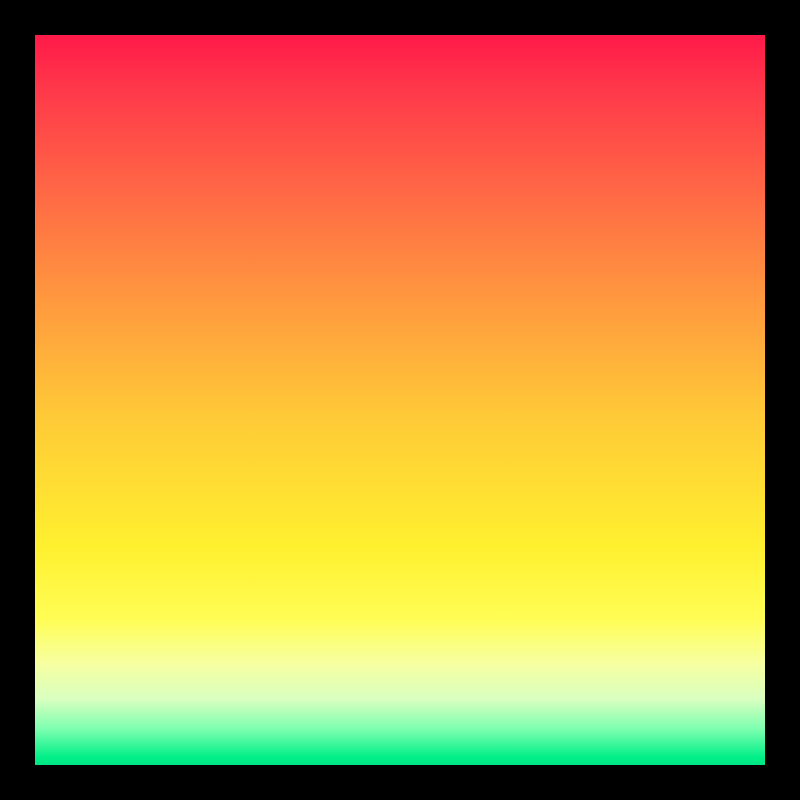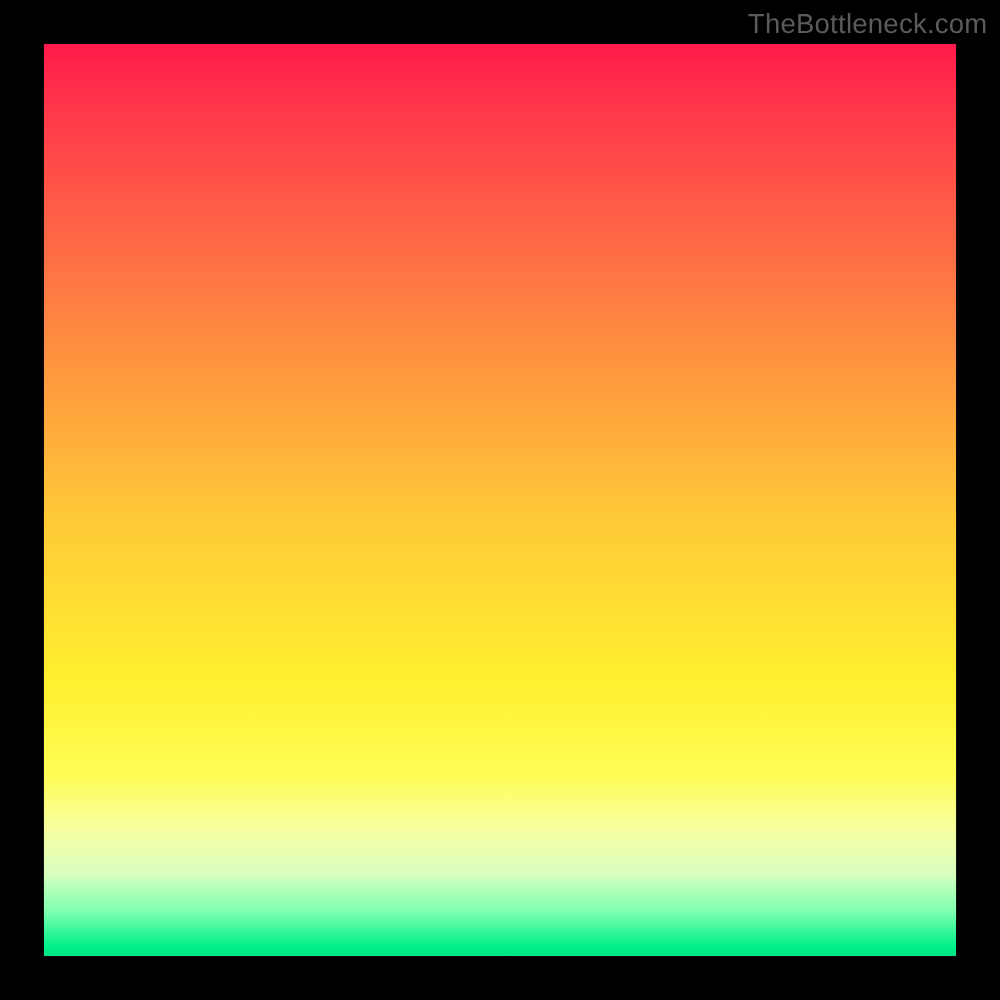--- a/index.html
+++ b/index.html
@@ -55,21 +55,20 @@
     letter-spacing: 0.2px;
     user-select: none;
   }
   svg { display: block; }
 </style>
 </head>
 <body>
 
 <div class="frame">
 
-  <div class="watermark">TheBottleneck.com</div>
 
   <div class="plot">
     <div class="bg-gradient"></div>
 
     <svg id="chart-svg" width="730" height="730" viewBox="0 0 730 730">
       <g id="curves">
           <path d="M 45 0 C 47.5 16.333333333333332, 55 67.33333333333333, 60 98 C 65 128.66666666666666, 70 156.66666666666666, 75 184 C 80 211.33333333333334, 85 237, 90 262 C 95 287, 100 311.3333333333333, 105 334 C 110 356.6666666666667, 115 377.6666666666667, 120 398 C 125 418.3333333333333, 130 437.3333333333333, 135 456 C 140 474.6666666666667, 145.83333333333334 495.6666666666667, 150 510 C 154.16666666666666 524.3333333333334, 156.66666666666666 531.5, 160 542 C 163.33333333333334 552.5, 166.66666666666666 563, 170 573 C 173.33333333333334 583, 177 592.8333333333334, 180 602 C 183 611.1666666666666, 185.33333333333334 619.5, 188 628 C 190.66666666666666 636.5, 193.5 644.8333333333334, 196 653 C 198.5 661.1666666666666, 200.66666666666666 669.5, 203 677 C 205.33333333333334 684.5, 207.83333333333334 691.5, 210 698 C 212.16666666666666 704.5, 215 713, 216 716" fill="none" stroke="#000" stroke-width="2" stroke-linecap="round"></path>
           <path d="M 238 716 C 239.33333333333334 712.8333333333334, 243.16666666666666 703.6666666666666, 246 697 C 248.83333333333334 690.3333333333334, 251.83333333333334 683.5, 255 676 C 258.1666666666667 668.5, 261.1666666666667 661.3333333333334, 265 652 C 268.8333333333333 642.6666666666666, 273 632, 278 620 C 283 608, 288.8333333333333 593.6666666666666, 295 580 C 301.1666666666667 566.3333333333334, 307.5 552.6666666666666, 315 538 C 322.5 523.3333333333334, 330.8333333333333 507.5, 340 492 C 349.1666666666667 476.5, 359.1666666666667 460.3333333333333, 370 445 C 380.8333333333333 429.6666666666667, 392.5 414.8333333333333, 405 400 C 417.5 385.1666666666667, 430.8333333333333 370.3333333333333, 445 356 C 459.1666666666667 341.6666666666667, 474.1666666666667 327.3333333333333, 490 314 C 505.8333333333333 300.6666666666667, 522.5 288.1666666666667, 540 276 C 557.5 263.8333333333333, 576.6666666666666 252, 595 241 C 613.3333333333334 230, 631.6666666666666 219.66666666666666, 650 210 C 668.3333333333334 200.33333333333334, 691.6666666666666 189.33333333333334, 705 183 C 718.3333333333334 176.66666666666666, 725.8333333333334 173.83333333333334, 730 172" fill="none" stroke="#000" stroke-width="2" stroke-linecap="round"></path>
           <path d="M 216 716 C 217 716.8333333333334, 220 720, 222 721 C 224 722, 226 722, 228 722 C 230 722, 232.33333333333334 722, 234 721 C 235.66666666666666 720, 237.33333333333334 716.8333333333334, 238 716" fill="none" stroke="#000" stroke-width="2" stroke-linecap="round"></path>
         </g>

